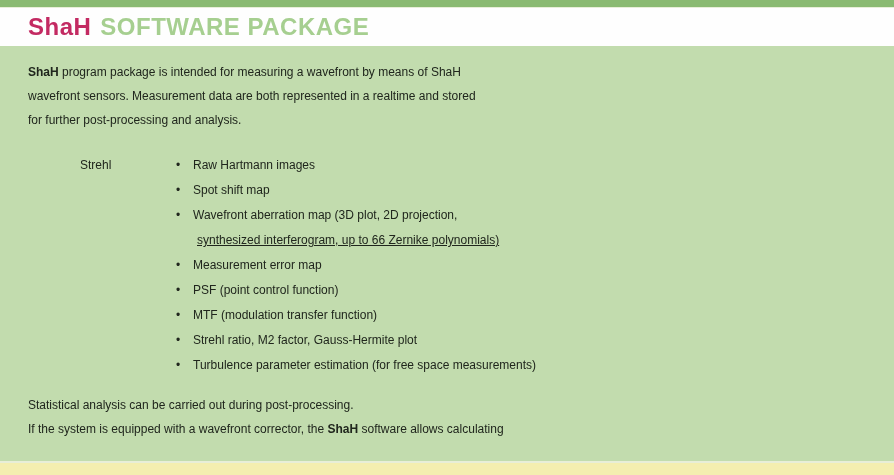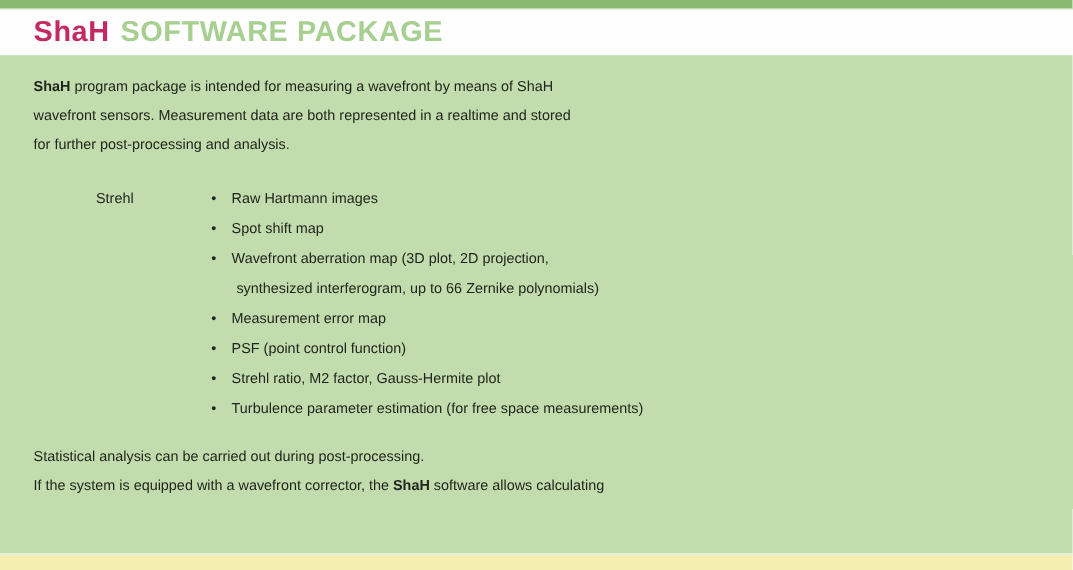--- a/index.html
+++ b/index.html
@@ -66,20 +66,21 @@
     list-style: none;
   }
   .output-list li { line-height: 25px; }
   .bullet {
     display: inline-block;
     width: 17px;
   }
   .li-cont {
     display: block;
     margin-left: 21px;
+    text-decoration: underline;
   }
   .closing { margin-top: 15px; }
   b { font-weight: bold; }
   .footer-band {
     flex: 0 0 14px;
     height: 14px;
     background: var(--footer_band);
     border-top: 2px solid var(--divider);
   }
 </style>
@@ -104,20 +105,21 @@
     </p>
 
     <div class="output-row">
       <div class="output-label">Strehl</div>
       <ul class="output-list">
         <li><span class="bullet">•</span><span>Raw Hartmann images</span></li>
         <li><span class="bullet">•</span><span>Spot shift map</span></li>
         <li><span class="bullet">•</span><span>Wavefront aberration map (3D plot, 2D projection,</span><span class="li-cont">synthesized interferogram, up to 66 Zernike polynomials)</span></li>
         <li><span class="bullet">•</span><span>Measurement error map</span></li>
         <li><span class="bullet">•</span><span>PSF (point control function)</span></li>
+        <li><span class="bullet">•</span><span>MTF (modulation transfer function)</span></li>
         <li><span class="bullet">•</span><span>Strehl ratio, M2 factor, Gauss-Hermite plot</span></li>
         <li><span class="bullet">•</span><span>Turbulence parameter estimation (for free space measurements)</span></li>
       </ul>
     </div>
 
     <p class="closing">
       <span class="line">Statistical analysis can be carried out during post-processing.</span>
       <span class="line"><span>If the system is equipped with a wavefront corrector, the </span><b>ShaH</b><span> software allows calculating</span></span>
     </p>
 

